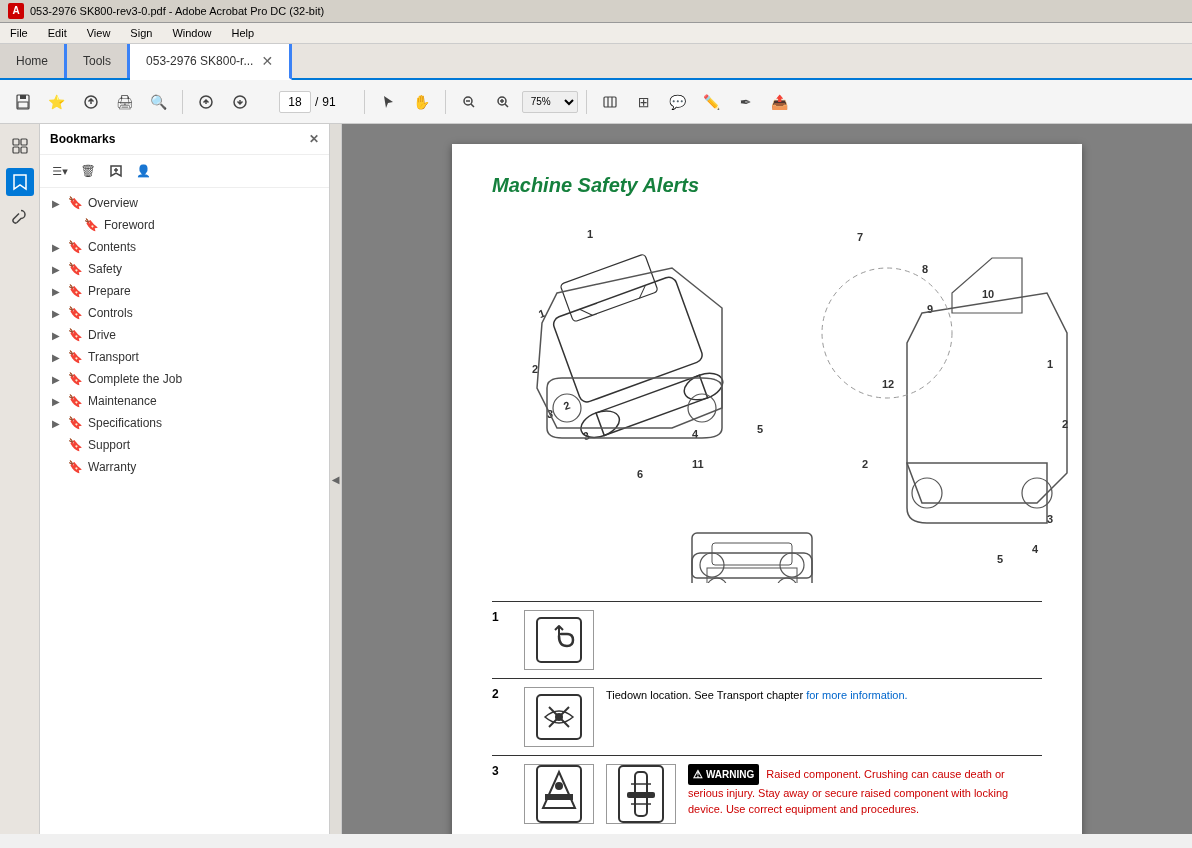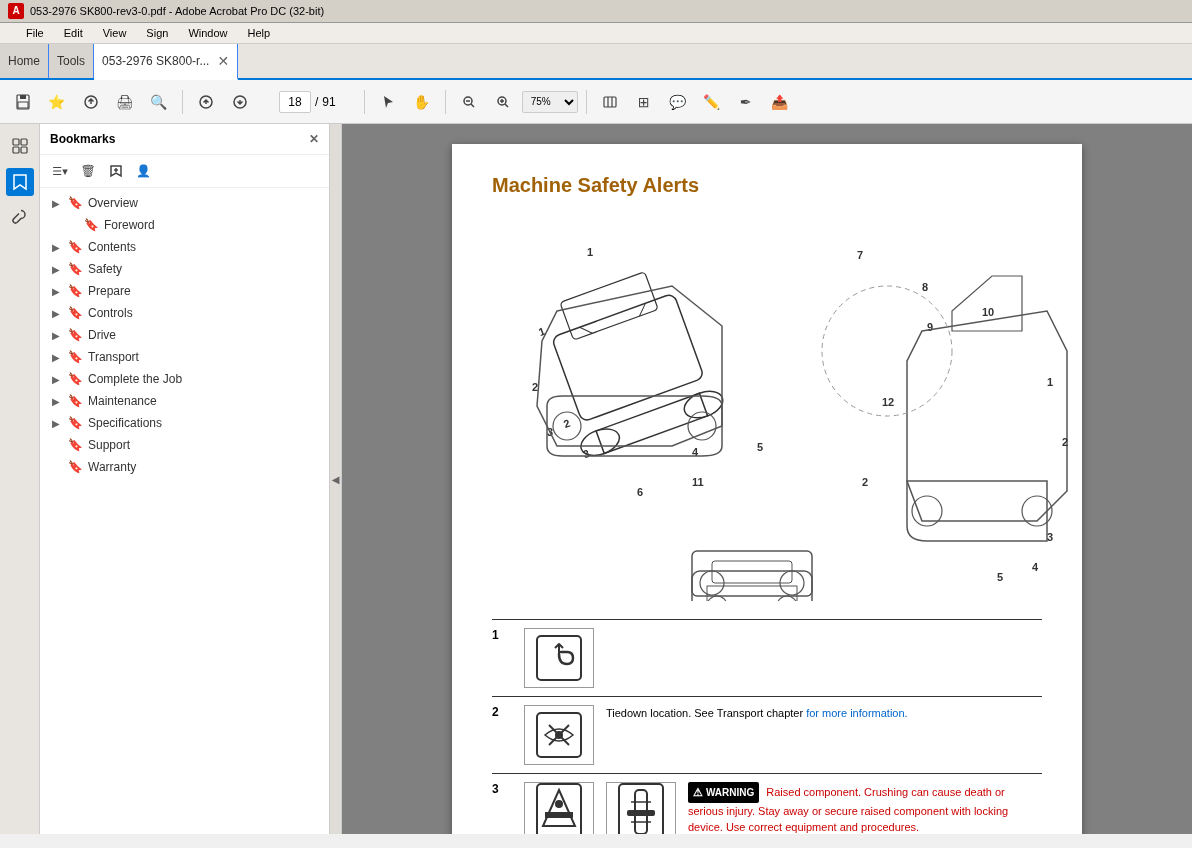--- a/index.html
+++ b/index.html
@@ -23,46 +23,46 @@
       font-size: 10px;
       color: white;
       text-align: center;
       line-height: 16px;
       font-weight: bold;
     }
 
     
     .menu-bar {
       background: #f0ede8;
-      padding: 2px 16px;
+      padding: 2px 0;
       border-bottom: 1px solid #ccc;
       display: flex;
       align-items: flex-start;
     }
     .menu-bar span {
       padding: 2px 10px;
       cursor: pointer;
       font-size: 11px;
     }
 
     
     .tab-bar {
       background: #e8e4df;
       display: flex;
       align-items: stretch;
       border-bottom: 2px solid #0078d7;
       height: 36px;
     }
     .tab {
-      padding: 0 8px;
+      padding: 0 16px;
       display: flex;
       align-items: center;
       font-size: 12px;
       cursor: pointer;
-      border-right: 1px solid #3b82f6;
+      border-right: 3px solid #3b82f6;
       background: #d8d4cf;
       color: #333;
     }
     .tab.active {
       background: white;
       border-bottom: 2px solid white;
       margin-bottom: -2px;
     }
     .tab .close-btn {
       margin-left: 8px;
@@ -223,22 +223,23 @@
       background: white;
       width: 630px;
       min-height: 700px;
       padding: 30px 40px;
       box-shadow: 0 2px 8px rgba(0,0,0,0.4);
     }
 
     .page-title {
       font-size: 20px;
       font-weight: bold;
-      margin-bottom: 34px;
-      color: #a16207;
+      margin-bottom: 16px;
+      color: #15803d;
+      font-style: italic;
     }
 
     .machine-diagram {
       width: 100%;
       height: 380px;
       margin-bottom: 8px;
       position: relative;
     }
 
     .diagram-caption {

